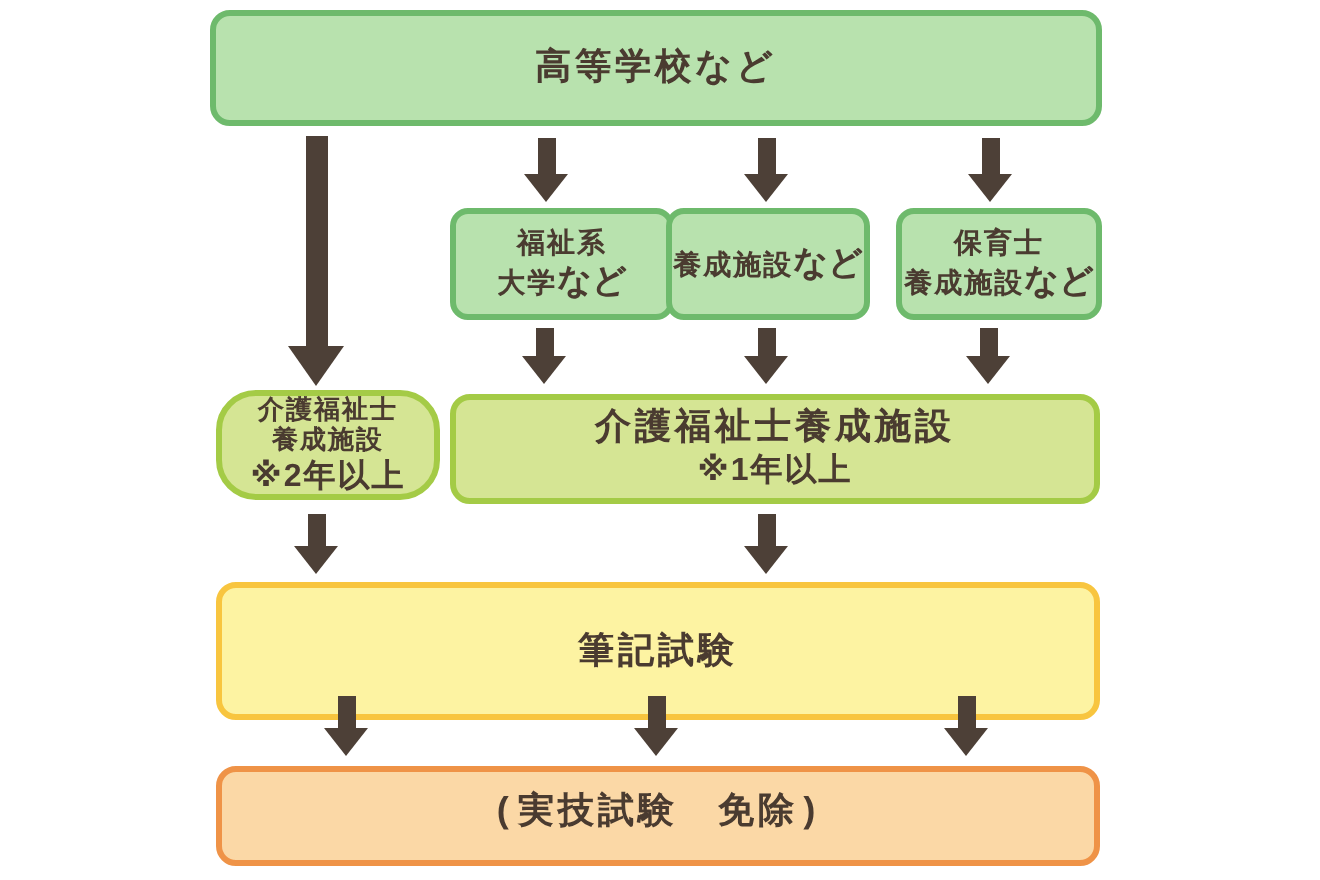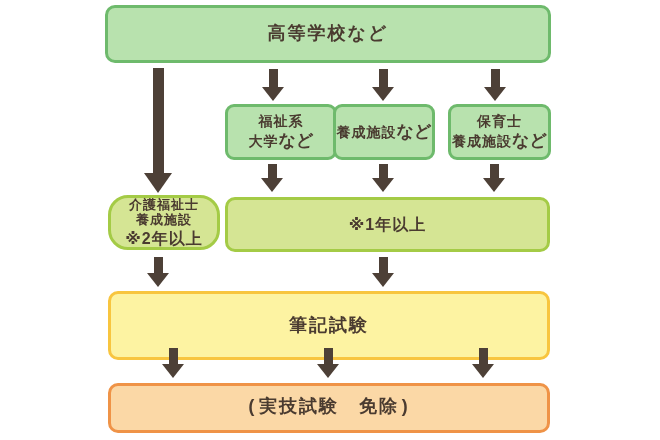--- a/index.html
+++ b/index.html
@@ -100,20 +100,21 @@
     <div class="shaft" style="height:14px;"></div>
       <div class="head"></div>
   </div>
 
   <div class="box lime label-sm" style="left:108px; top:195px; width:112px; height:55px; border-radius:20px; line-height:1.2;">
     <span>介護福祉士</span>
     <span>養成施設</span>
     <span class="note">※2年以上</span>
   </div>
   <div class="box lime" style="left:225px; top:197px; width:325px; height:55px;">
+    <span class="label-lg">介護福祉士養成施設</span>
     <span class="note">※1年以上</span>
   </div>
 
   <div class="arrow arrow-sm" style="left:147px; top:257px;">
     <div class="shaft" style="height:16px;"></div>
       <div class="head"></div>
   </div>
   <div class="arrow arrow-sm" style="left:372px; top:257px;">
     <div class="shaft" style="height:16px;"></div>
       <div class="head"></div>

